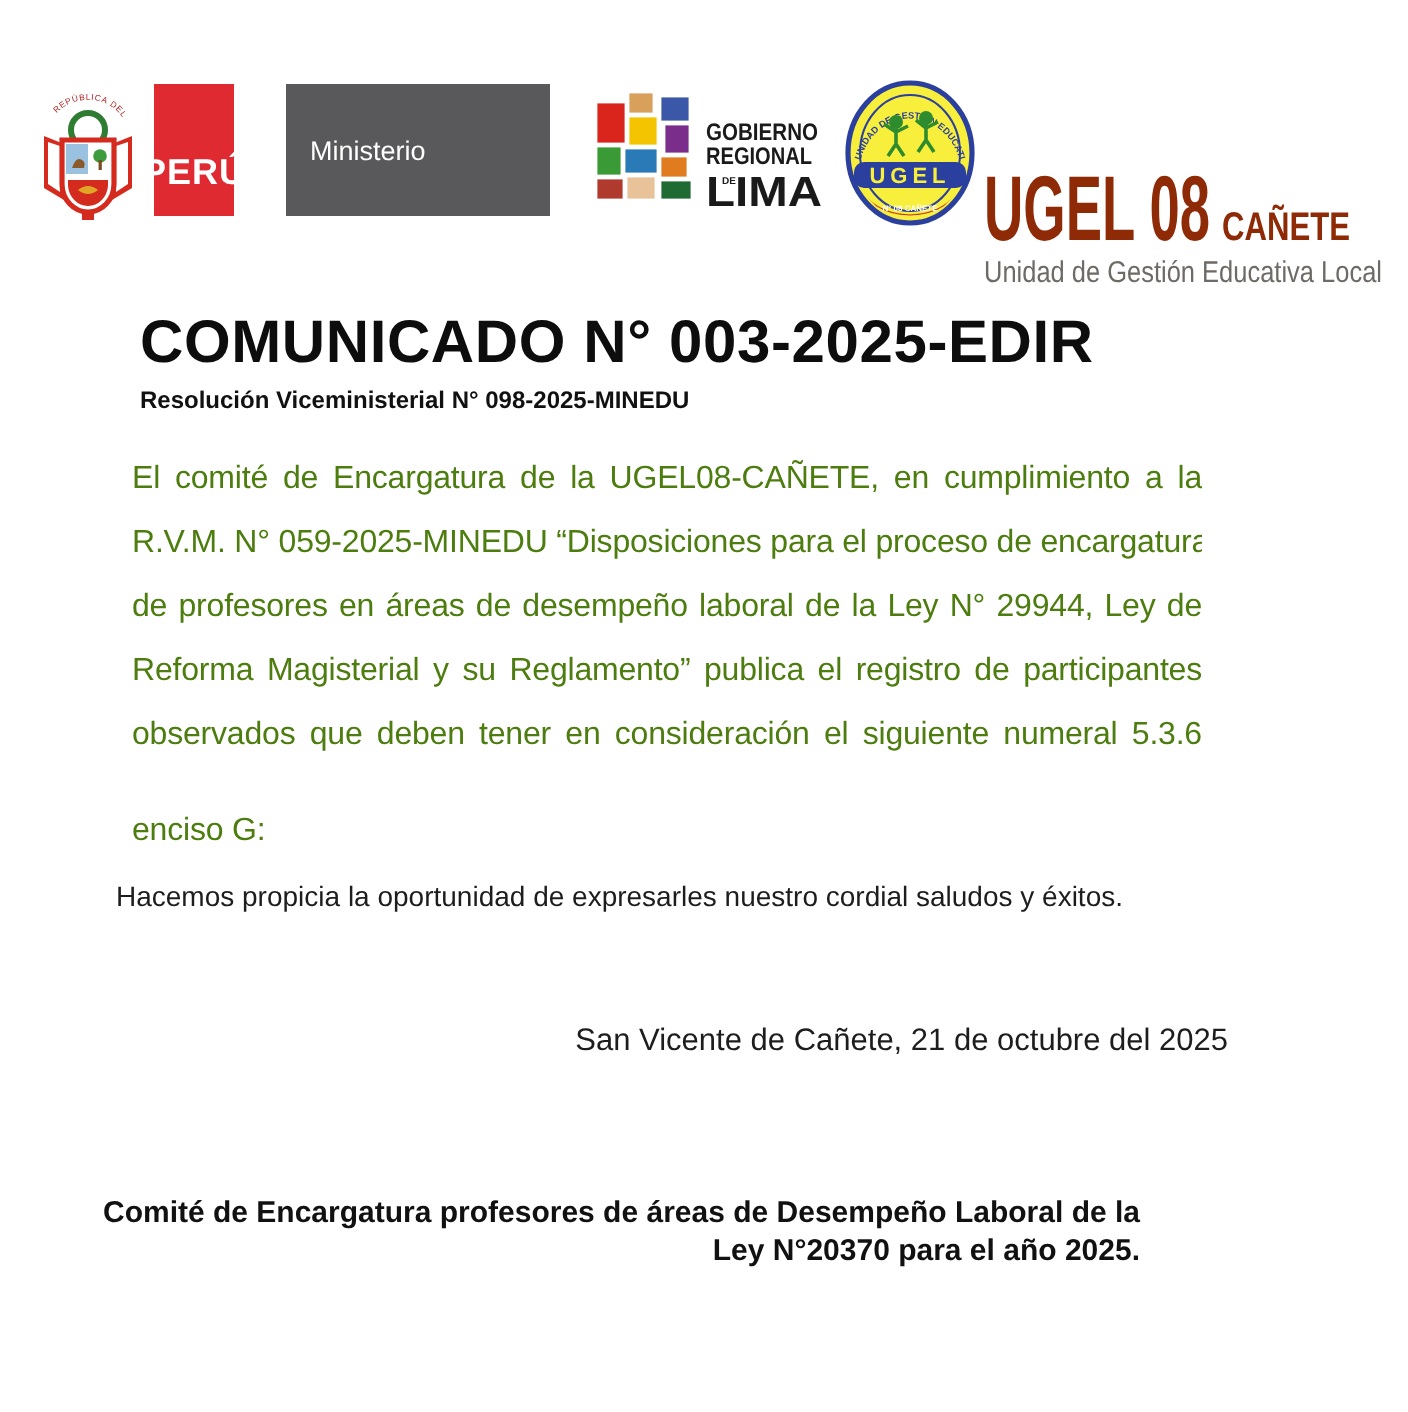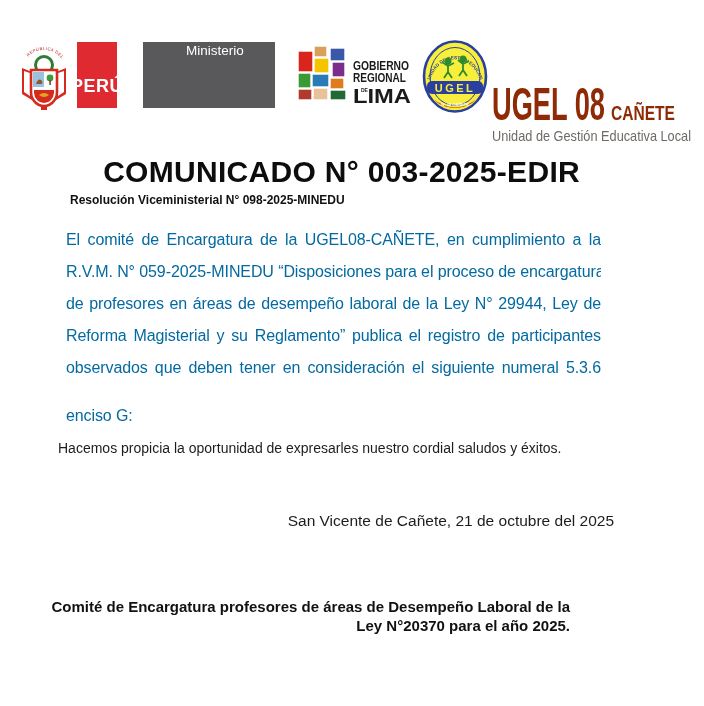--- a/index.html
+++ b/index.html
@@ -12,39 +12,39 @@
   .hdr { position:absolute; top:38px; left:0; width:704px; height:78px; }
   .escudo { position:absolute; left:18px; top:0; width:52px; height:77px; }
   .peru-box {
     position:absolute; left:77px; top:4px; width:40px; height:66px;
     background:#DE2A30; display:flex; align-items:flex-end; justify-content:center;
     padding-bottom:11px;
   }
   .peru-box span { color:#fff; font-size:18px; font-weight:700; letter-spacing:.5px; }
   .minedu-box {
     position:absolute; left:143px; top:4px; width:132px; height:66px;
-    background:#59585A; display:flex; justify-content:center;
+    background:#59585A; display:flex; flex-direction:column; justify-content:center;
     padding-left:12px;
   }
   .minedu-box span { color:#fff; font-size:13.5px; line-height:17px; font-weight:400; }
   .gore-logo { position:absolute; left:297px; top:7px; width:118px; height:62px; }
   .ugel-emblem { position:absolute; left:422px; top:1px; width:66px; height:75px; }
   .ugel-word { position:absolute; left:492px; top:40px; width:212px; height:72px; }
   
   .title {
     position:absolute; top:155px; left:70px; width:510px;
-    text-align:right; font-size:30px; font-weight:700; color:#0d0d0d; letter-spacing:.3px;
+    text-align:left; font-size:30px; font-weight:700; color:#0d0d0d; letter-spacing:.3px;
   }
   .subtitle {
     position:absolute; top:193px; left:70px; width:510px;
     font-size:12px; font-weight:700; color:#111;
   }
   .body-block { position:absolute; top:224px; left:66px; width:535px; }
   .body-line {
-    font-size:16px; line-height:32px; color:#0369a1; letter-spacing:-.1px;
+    font-size:16px; line-height:32px; color:#4d7c0f; letter-spacing:-.1px;
     white-space:nowrap; text-align:justify; text-align-last:justify; overflow:hidden;
   }
   .body-line.last { text-align-last:left;margin-top:16px; }
   .closing {
     position:absolute; top:440px; left:58px; width:560px;
     font-size:14px; color:#1d1d1d;
   }
   .dateline {
     position:absolute; top:488px; left:66px; width:548px;
     text-align:right; font-size:15.5px; color:#1d1d1d;margin-top:24px;

